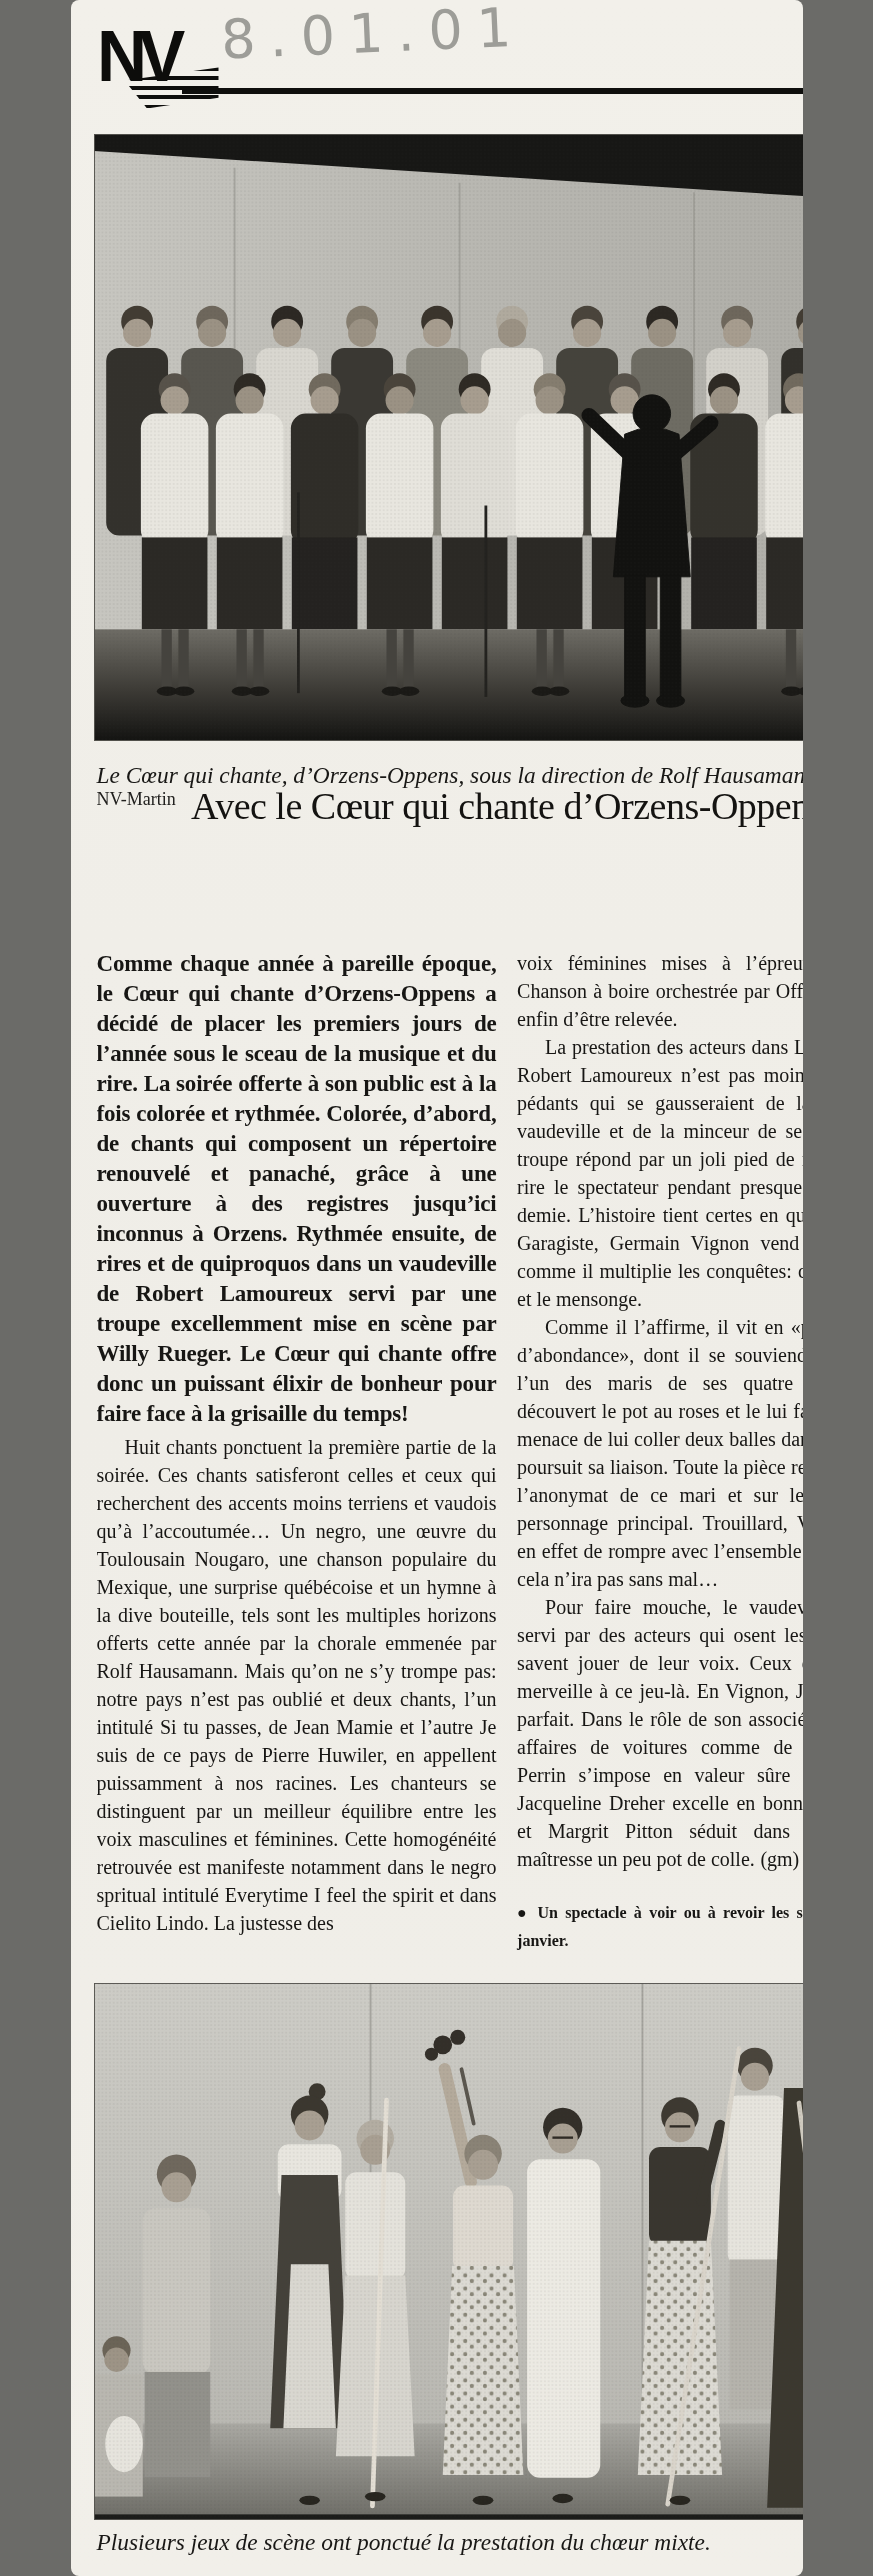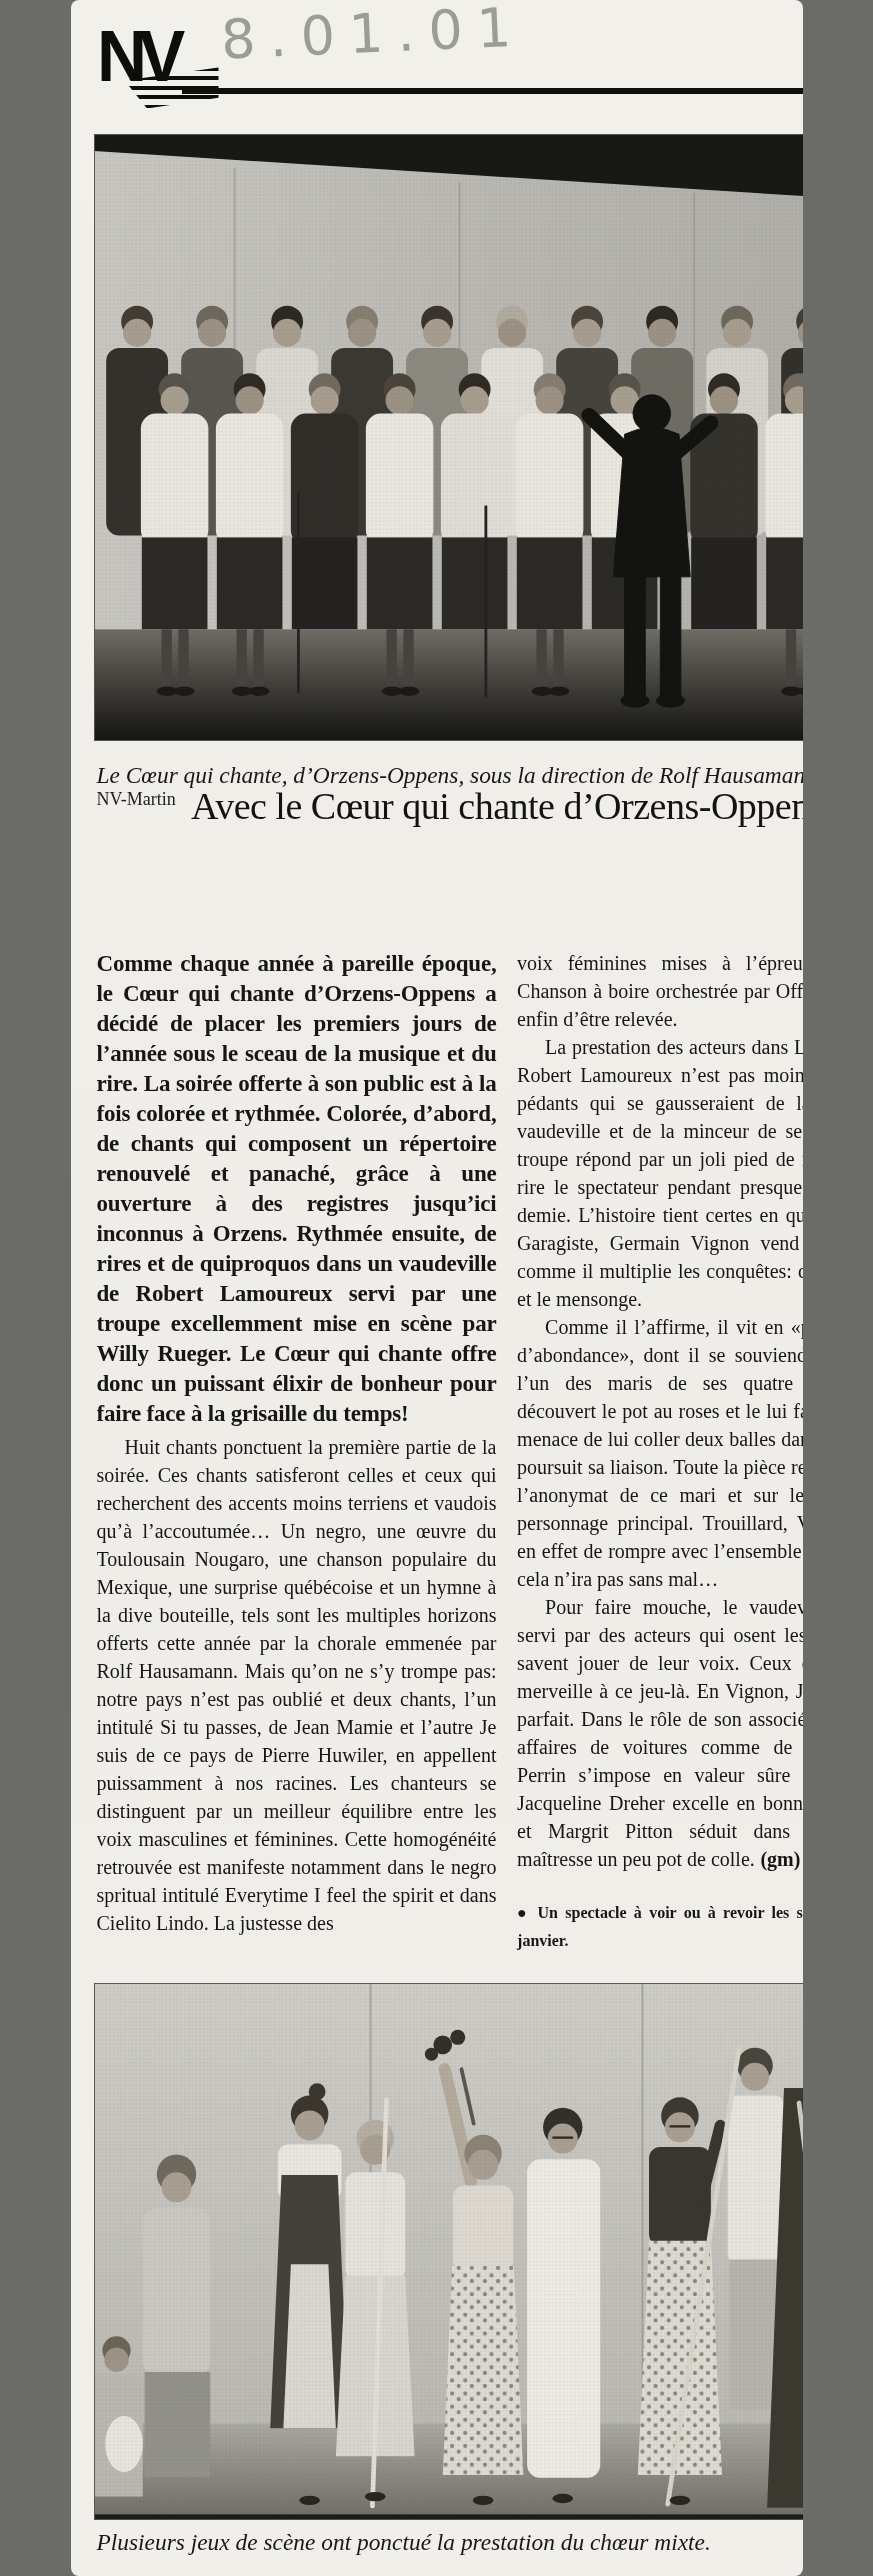--- a/index.html
+++ b/index.html
@@ -37,21 +37,21 @@
   .headline{position:absolute;left:26px;top:836px;width:822px;text-align:center;
     font-size:67px;font-weight:700;letter-spacing:-1.9px;line-height:1;color:#111009;}
   
   .columns{position:absolute;left:26px;top:949px;width:822px;height:1028px;
     display:flex;gap:20.6px;overflow:hidden;}
   .col{width:400px;text-align:justify;hyphens:auto;-webkit-hyphens:auto;}
   .col p{margin:0;font-size:20px;line-height:28px;}
   p.lead{font-weight:700;font-size:23px;line-height:30px;letter-spacing:-0.2px;}
   p.indent{text-indent:28px;}
   p.first-follow{margin-top:3.8px;}
-  .byline{font-weight:700;margin-left:5.6px;}
+  .byline{font-weight:400;margin-left:5.6px;}
   p.note{font-weight:700;margin-top:26px;font-size:16px;line-height:28px;}
   .bullet{margin-right:7.5px;}
 </style>
 </head>
 <body>
 
 <div id="page">
 
   <div class="logo">
     <div class="logo-stripes"></div>

